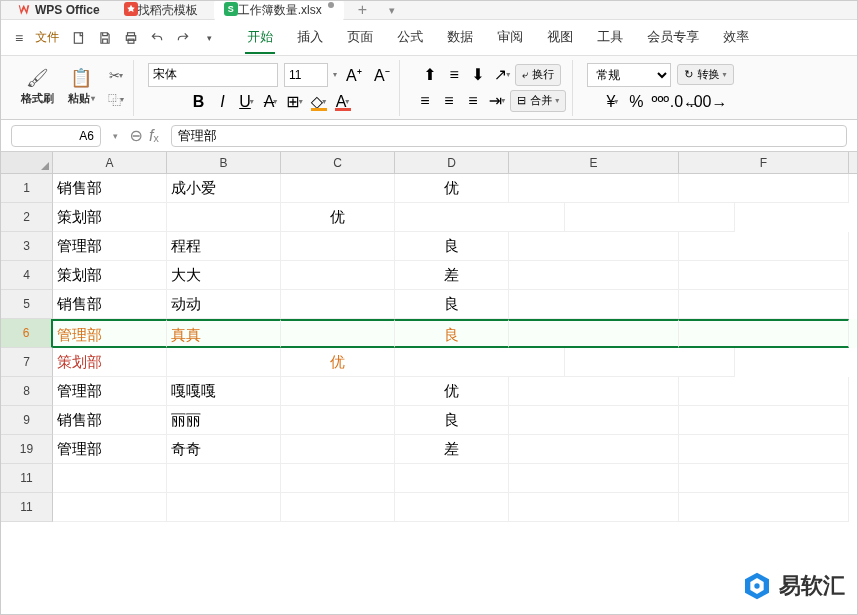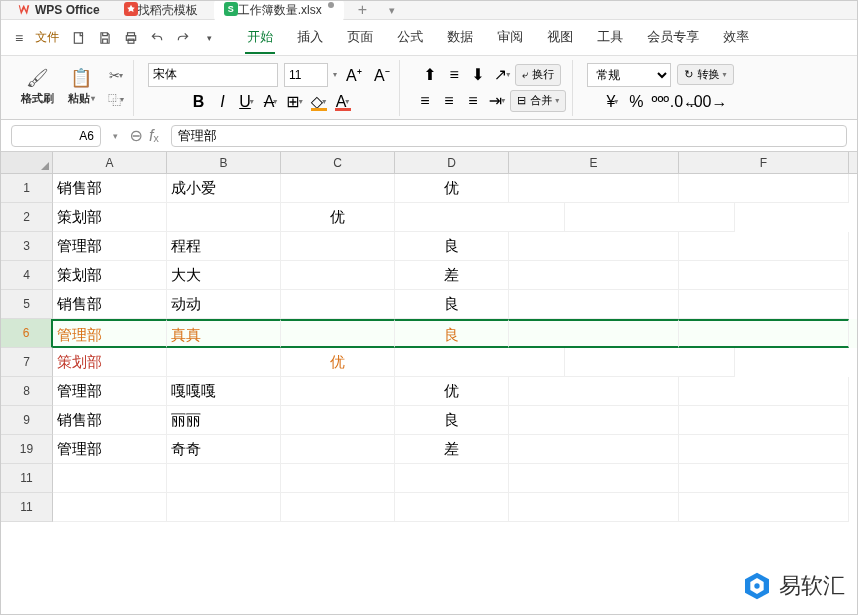--- a/index.html
+++ b/index.html
@@ -60,21 +60,21 @@
 .cell { border-right: 1px solid #eee; border-bottom: 1px solid #eee; font-size: 15px; padding: 3px 4px; line-height: 22px; }
 .cell.c-d { text-align: center; }
 
 .row.selected { background: #f9fff9; }
 .row.selected .cell { border-top: 2px solid #0a7d36; border-bottom: 2px solid #0a7d36; }
 .row.r6 .cell, .row.r6 .row-h { color: #d9731a; }
 .row.r7 .cell { color: #d9731a; }
 .row.r7 .cell:first-of-type { color: #c0392b; font-weight: 600; }
 .row.r7 .row-h { color: #444; }
 
-.watermark { position: absolute; right: 12px; bottom: 12px; display: flex; align-items: center; gap: 6px; font-size: 22px; font-weight: 400; color: #333; }
+.watermark { position: absolute; right: 12px; bottom: 12px; display: flex; align-items: center; gap: 6px; font-size: 22px; font-weight: 700; color: #333; }
 .watermark svg { width: 32px; height: 32px; }
 </style>
 </head>
 <body>
 
 <div class="titlebar">
   <div class="app-logo">
     <svg viewBox="0 0 24 24">
         <path fill="#e74c3c" d="M3 4l4 16 5-10 5 10 4-16h-3l-2 9-4-9h-1l-4 9-2-9z"></path>
       </svg>

